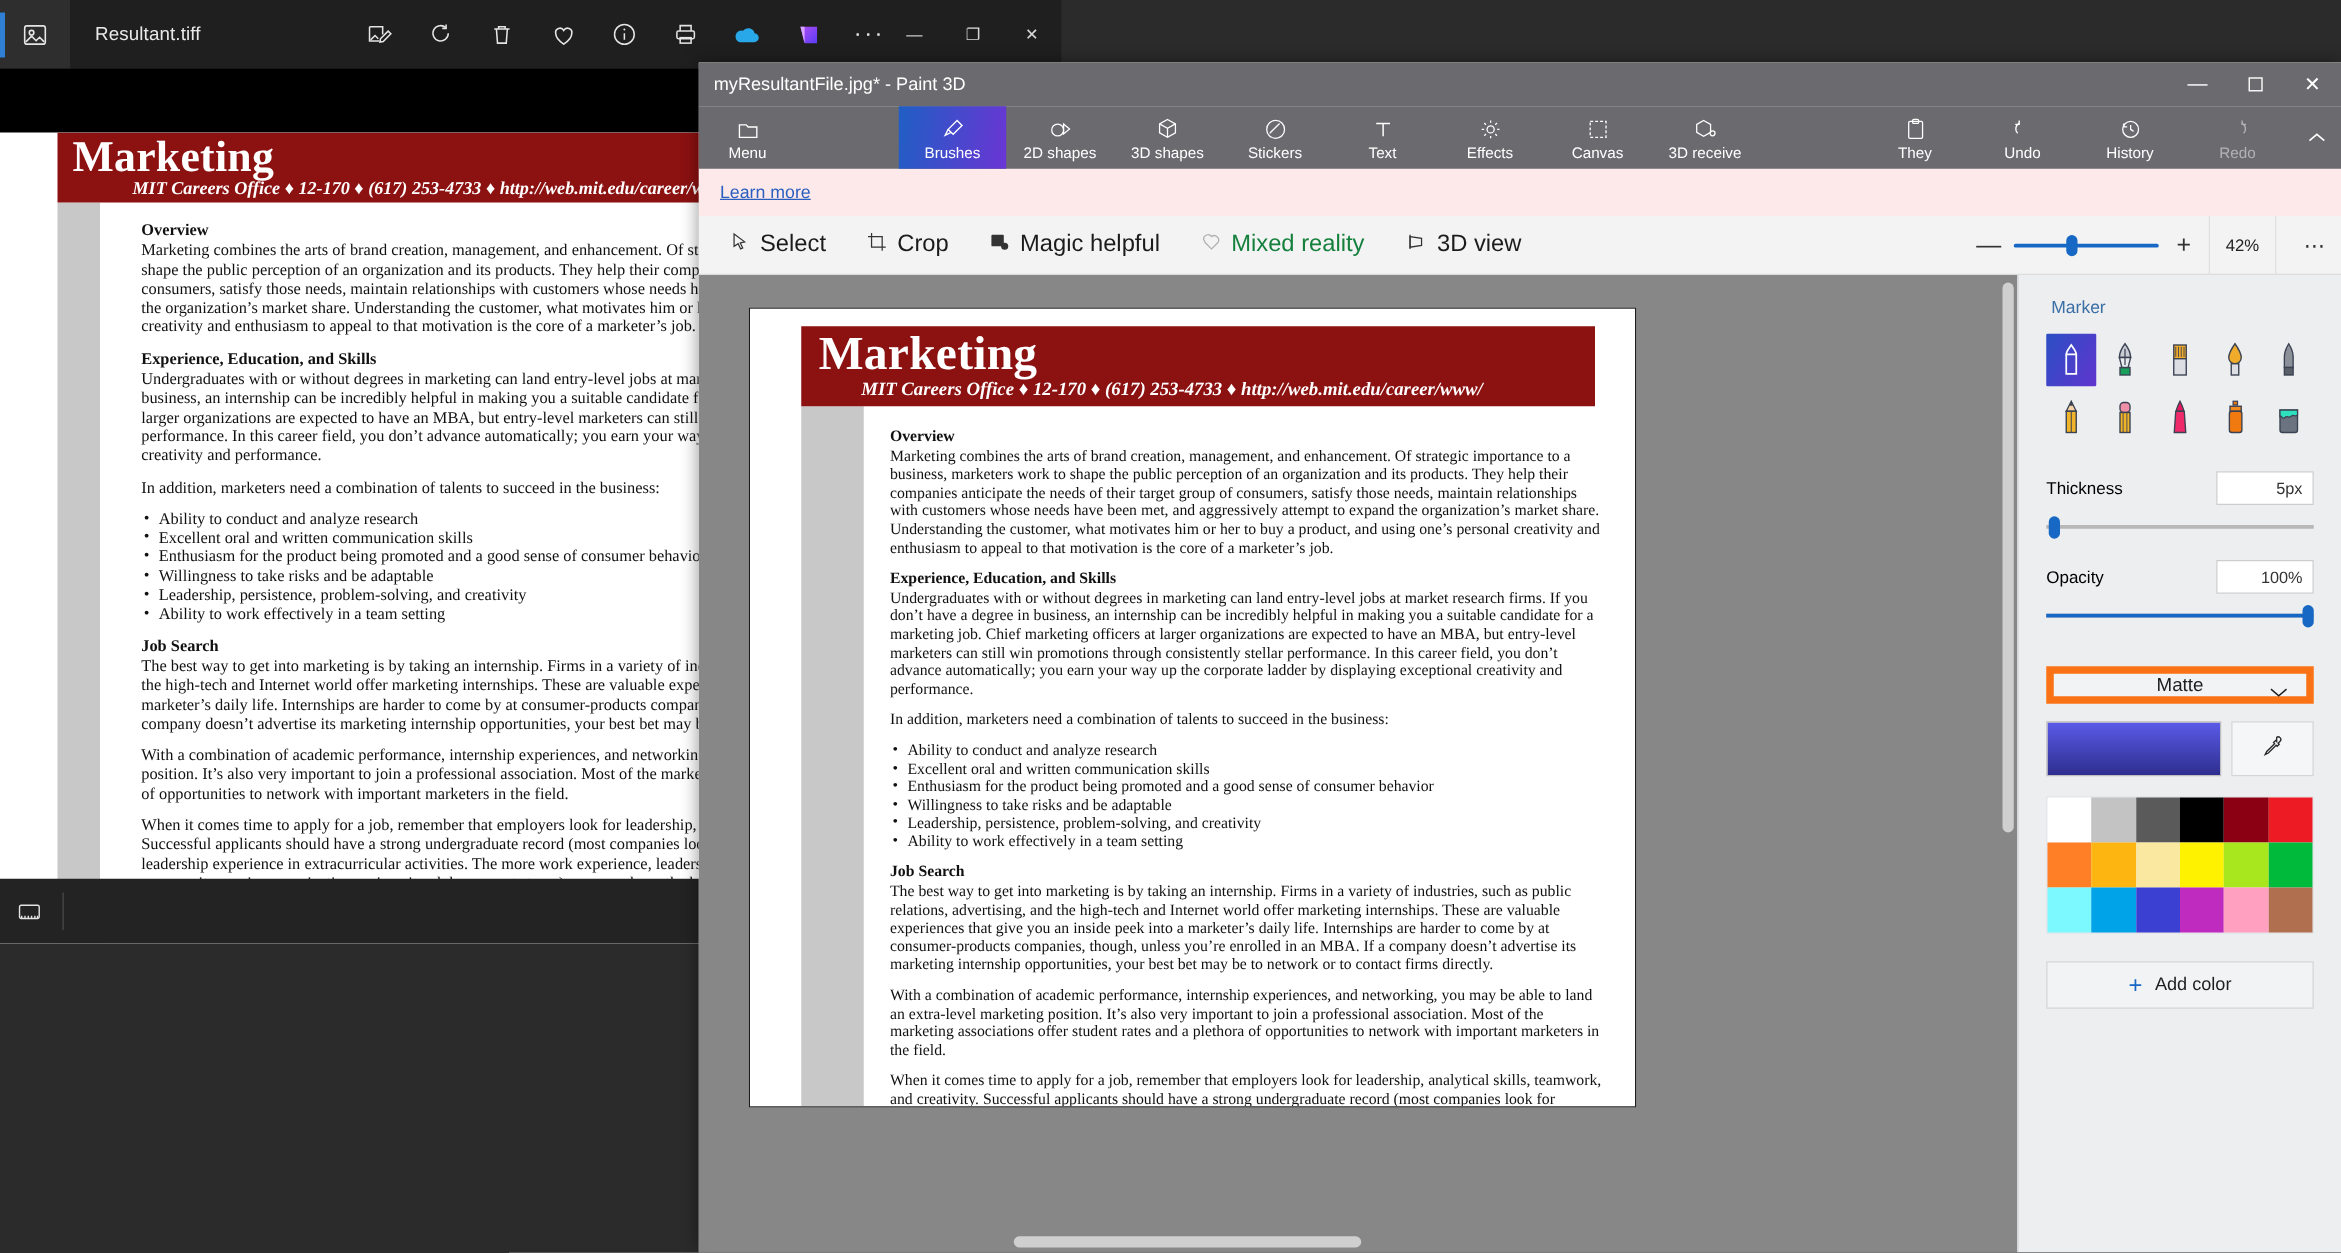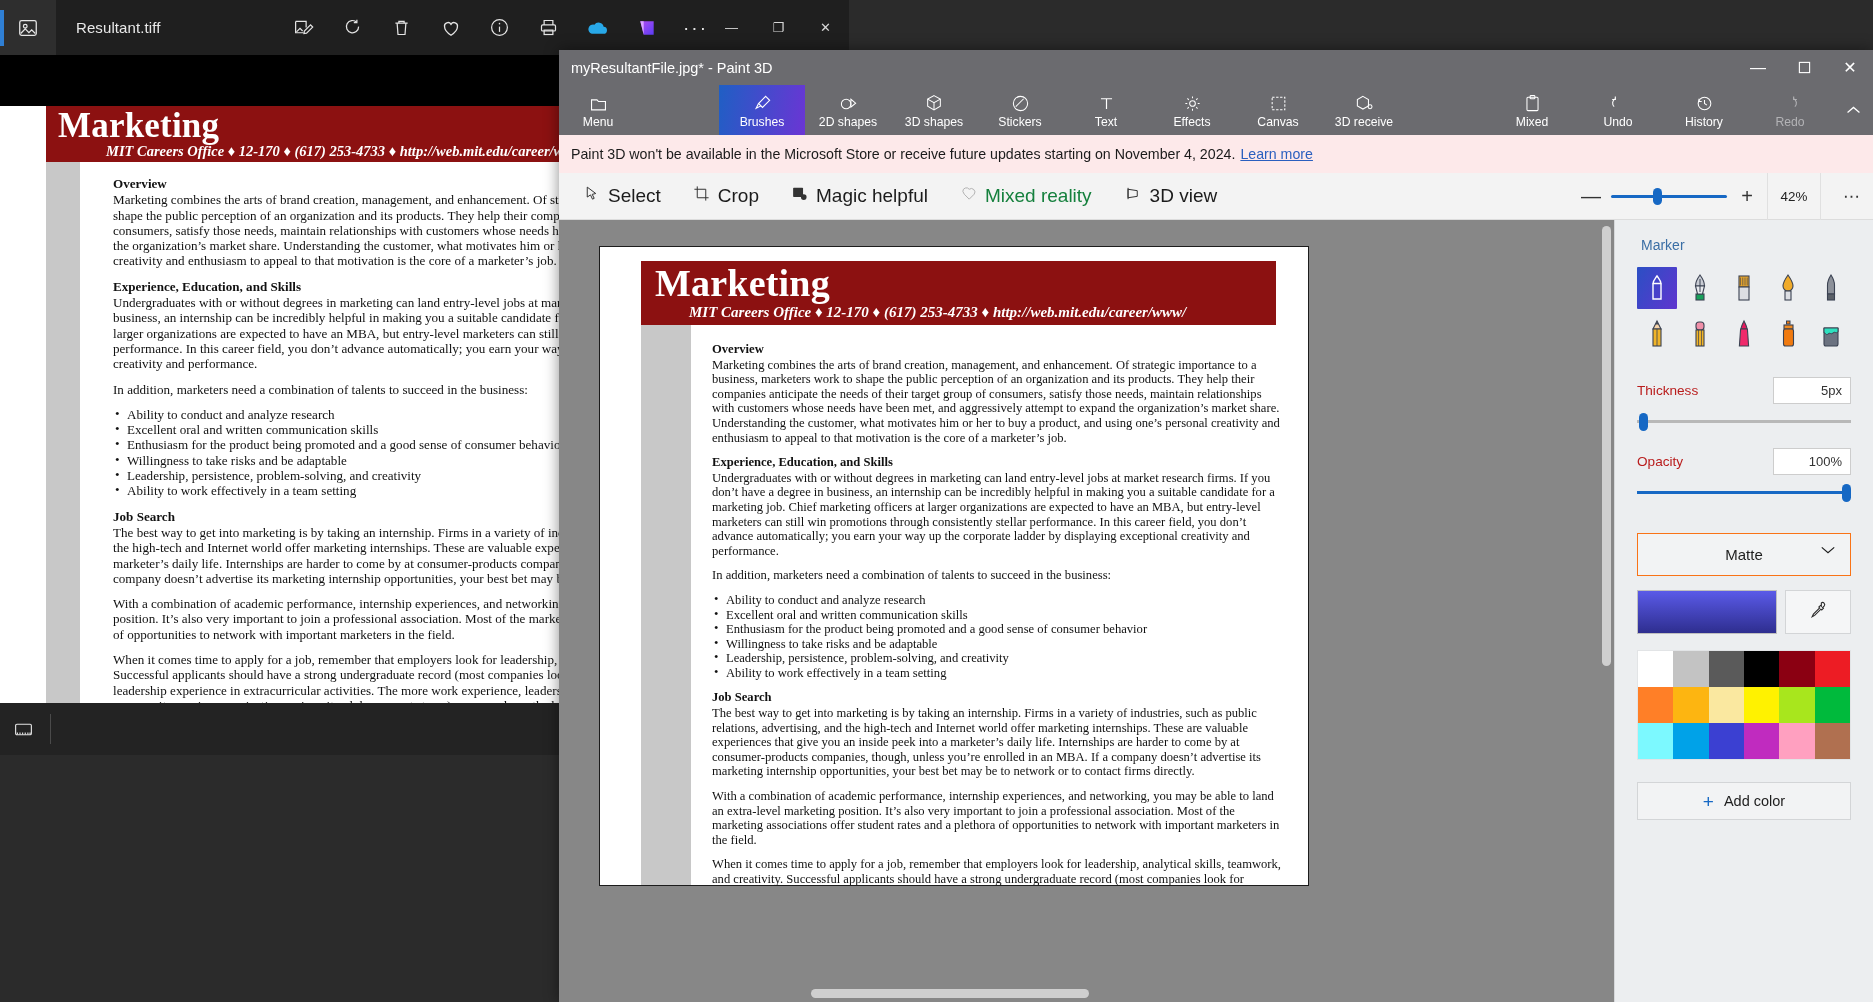--- a/index.html
+++ b/index.html
@@ -209,37 +209,37 @@
   .tool-cell {
     height: 42px; display: flex; align-items: center; justify-content: center;
     border-radius: 1px;
   }
   .tool-cell.selected {
     background: linear-gradient(120deg, #2b4fc4 0%, #6035cf 100%);
   }
   .fld-row {
     display: flex; align-items: center; justify-content: space-between; margin-top: 16px;
   }
-  .fld-label { font-size: 13.6px; color: #b91c1c; }
+  .fld-label { font-size: 13.6px; color: #000000; }
   .fld-box {
     width: 78px; height: 27px; background: #fff; border: 1px solid #cdcdcd;
     font-size: 13px; color: #333; text-align: right; line-height: 25px; padding-right: 8px;
   }
   .slider { position: relative; height: 20px; margin-top: 8px; }
   .slider .track {
     position:absolute; left: 0; right: 0; top: 8px; height: 3px; background: #b8b8b8;
   }
   .slider .fill {
     position:absolute; left: 0; top: 8px; height: 3px; background: #1668c4;
   }
   .slider .knob {
     position:absolute; top: 1px; width: 9px; height: 18px; background: #1668c4; border-radius: 5px;
   }
   .matte-box {
-    margin-top: 30px; height: 43px; background: #f2f3f4; border: 1px solid #f97316;
+    margin-top: 30px; height: 30px; background: #f2f3f4; border: 6px solid #f97316;
     display: flex; align-items: center; justify-content: center; position: relative;
     font-size: 15px; color: #1d1d1d;
   }
   .matte-box .chev { position: absolute; right: 14px; top: 8px; }
   .color-row {
     display: flex; gap: 8px; margin-top: 14px; height: 44px;
   }
   .current-color {
     flex: 1; background: linear-gradient(180deg, #5a5ae8 0%, #2e2e8f 100%);
     border: 1px solid #bfbfbf;
@@ -499,21 +499,21 @@
 
       <div class="rb-spacer"></div>
 
       <div class="rb-item">
         <span class="rb-ico">
           <svg width="17" height="19" viewBox="0 0 20 24" fill="none" stroke="#fff" stroke-width="1.3">
             <rect x="3" y="4" width="14" height="17" rx="1.3"></rect>
               <rect x="7" y="2" width="6" height="4" rx="1"></rect>
           </svg>
         </span>
-        <span>Mixed</span>
+        <span>They</span>
       </div>
       <div class="rb-item">
         <span class="rb-ico">
           <svg width="19" height="19" viewBox="0 0 24 24" fill="none" stroke="#fff" stroke-width="1.4">
             <path d="M8 6C4 8 3.5 13 6.5 16"></path>
               <path d="M8 3v4H4"></path>
           </svg>
         </span>
         <span>Undo</span>
       </div>
@@ -537,21 +537,20 @@
         <span>Redo</span>
       </div>
       <div class="rb-collapse">
         <svg width="17" height="12" viewBox="0 0 20 14" fill="none" stroke="#fff" stroke-width="1.5">
             <path d="M3 10l7-6 7 6"></path>
           </svg>
       </div>
     </div>
 
     <div class="p3-banner">
-      <span>Paint 3D won't be available in the Microsoft Store or receive future updates starting on November 4, 2024.</span>
       <a href="#">Learn more</a>
     </div>
 
     <div class="p3-toolbar">
       <div class="tb-item">
         <span>
           <svg width="17" height="17" viewBox="0 0 24 24" fill="none" stroke="#333" stroke-width="1.4">
               <path d="M6 3l12 9-5 1.2 2.8 5.6-2.4 1.2L10.6 14 6 17z"></path>
             </svg>
         </span>

